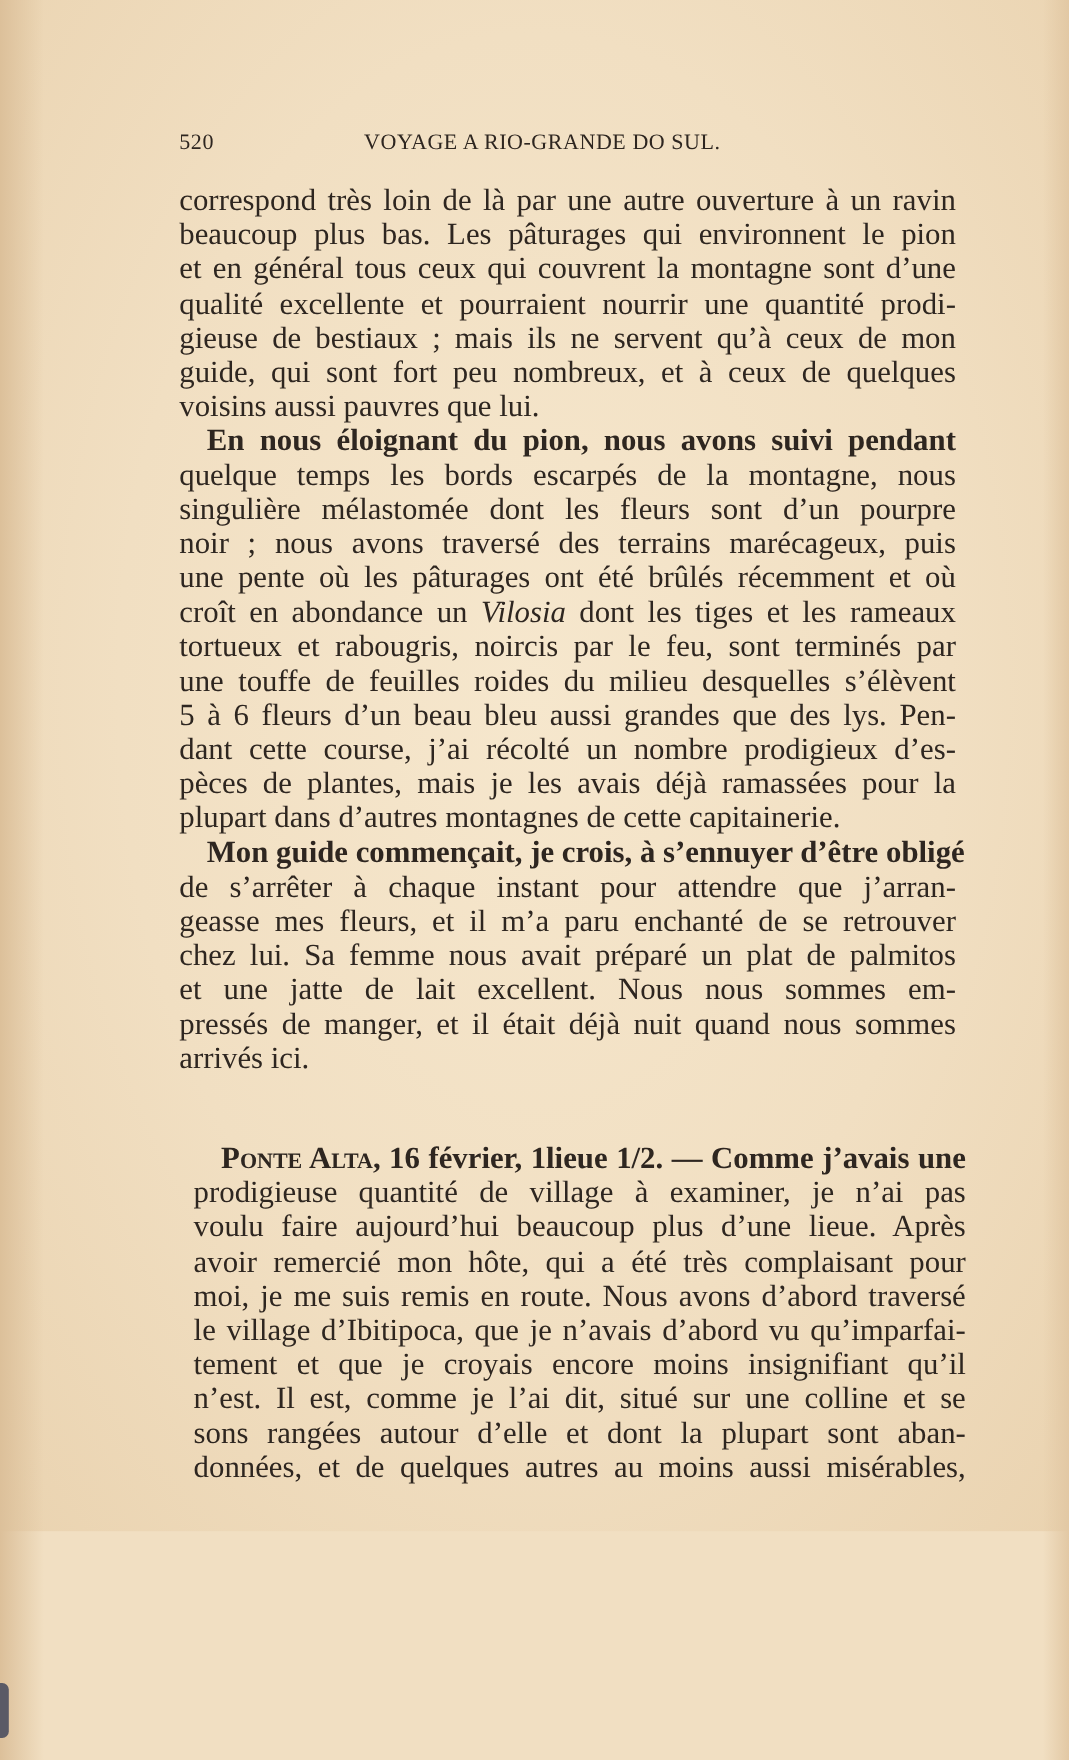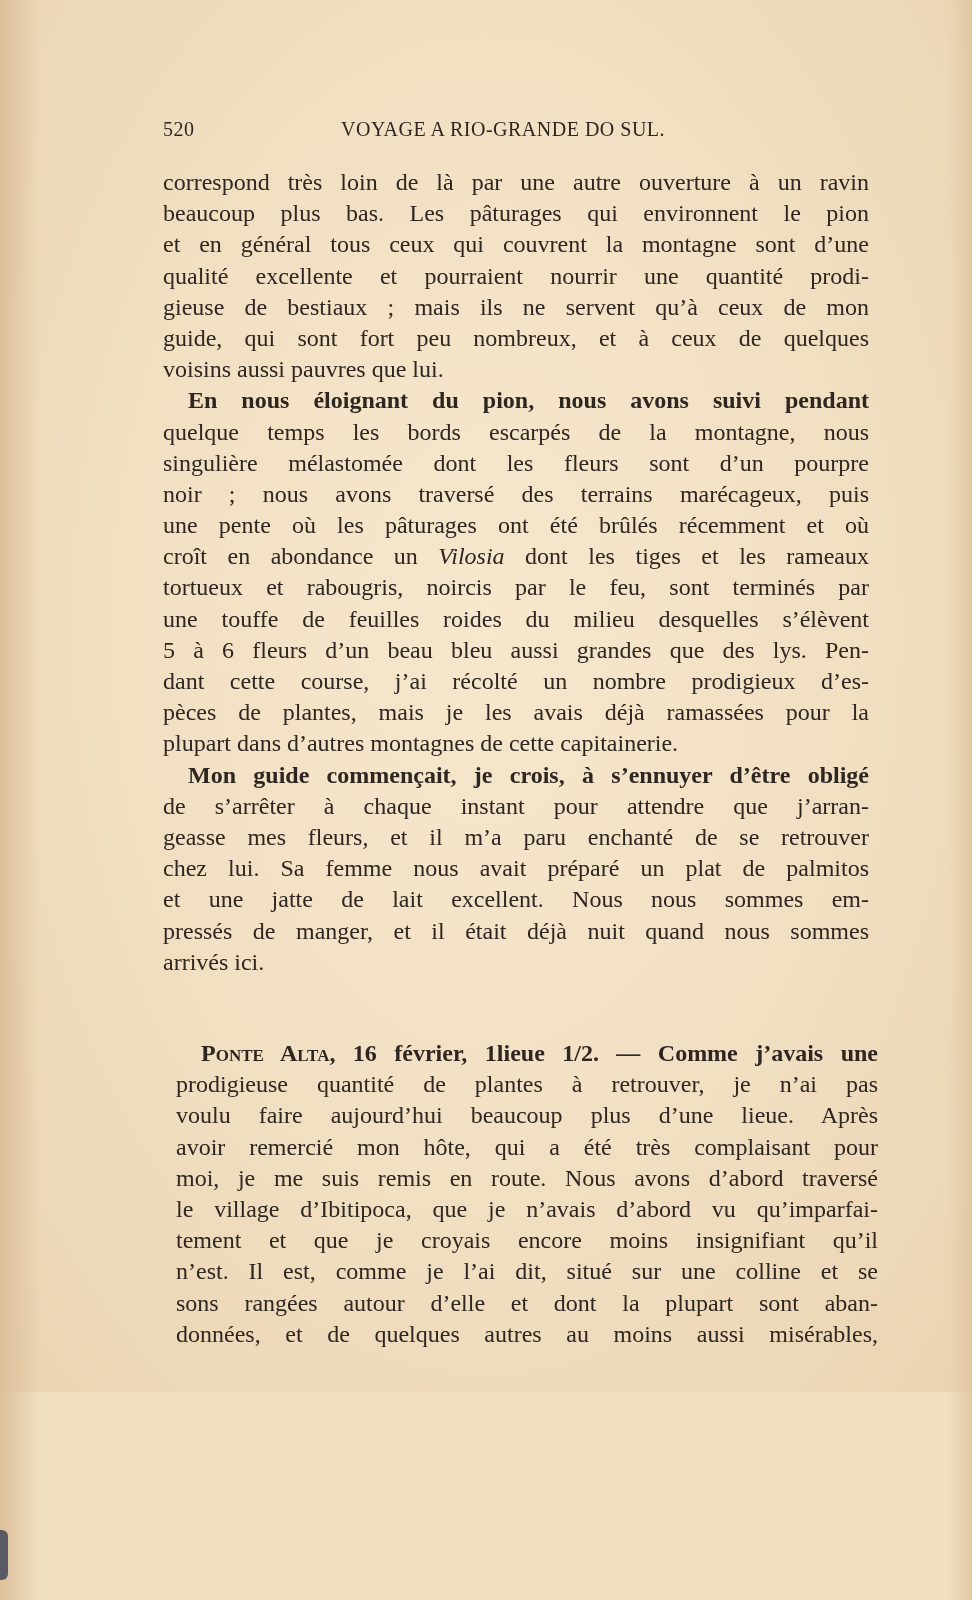--- a/index.html
+++ b/index.html
@@ -24,24 +24,24 @@
   }
   .blot {
     position: absolute; left: 0; top: 1530px; width: 8px; height: 50px;
     background: #5a5a66; border-radius: 0 6px 6px 0;
   }
   .header {
     position: absolute; top: 118px; left: 163px; width: 722px; height: 30px;
     font-size: 20px; letter-spacing: 0.5px;
   }
   .page-number { position: absolute; left: 0; top: 0; }
-  .running-title { position: absolute; left: 178px; top: 0; text-align: right; }
+  .running-title { position: absolute; left: 168px; top: 0; text-align: right; }
   .text {
     position: absolute; left: 163px; width: 706px;
-    font-size: 24px; line-height: 31.2px;
+    font-size: 28px; line-height: 31.2px;
   }
   .text .line {
     display: block; text-align: justify; text-align-last: justify;
     white-space: nowrap; height: 31.2px;
   }
   .text .line.last { text-align-last: left; }
   .indent { padding-left: 25px; font-weight: bold; }
   .block1 { top: 167px; }
   .block2 { top: 1038px; left: 176px; width: 702px; }
   .sc { font-variant: small-caps; }
@@ -84,21 +84,21 @@
       <span class="line">de s’arrêter à chaque instant pour attendre que j’arran-</span>
       <span class="line">geasse mes fleurs, et il m’a paru enchanté de se retrouver</span>
       <span class="line">chez lui. Sa femme nous avait préparé un plat de palmitos</span>
       <span class="line">et une jatte de lait excellent. Nous nous sommes em-</span>
       <span class="line">pressés de manger, et il était déjà nuit quand nous sommes</span>
       <span class="line last">arrivés ici.</span>
     </div>
 
   <div class="text block2" id="block2">
     <span class="line indent"><span class="sc">Ponte Alta</span><span>, 16 février, 1lieue 1/2. — Comme j’avais une</span></span>
-  <span class="line">prodigieuse quantité de plantes à retrouver, je n’ai pas</span>
+  <span class="line">prodigieuse quantité de village à examiner, je n’ai pas</span>
       <span class="line">voulu faire aujourd’hui beaucoup plus d’une lieue. Après</span>
       <span class="line">avoir remercié mon hôte, qui a été très complaisant pour</span>
       <span class="line">moi, je me suis remis en route. Nous avons d’abord traversé</span>
       <span class="line">le village d’Ibitipoca, que je n’avais d’abord vu qu’imparfai-</span>
       <span class="line">tement et que je croyais encore moins insignifiant qu’il</span>
       <span class="line">n’est. Il est, comme je l’ai dit, situé sur une colline et se</span>
       <span class="line">sons rangées autour d’elle et dont la plupart sont aban-</span>
       <span class="line">données, et de quelques autres au moins aussi misérables,</span>
     </div>
 </div>

